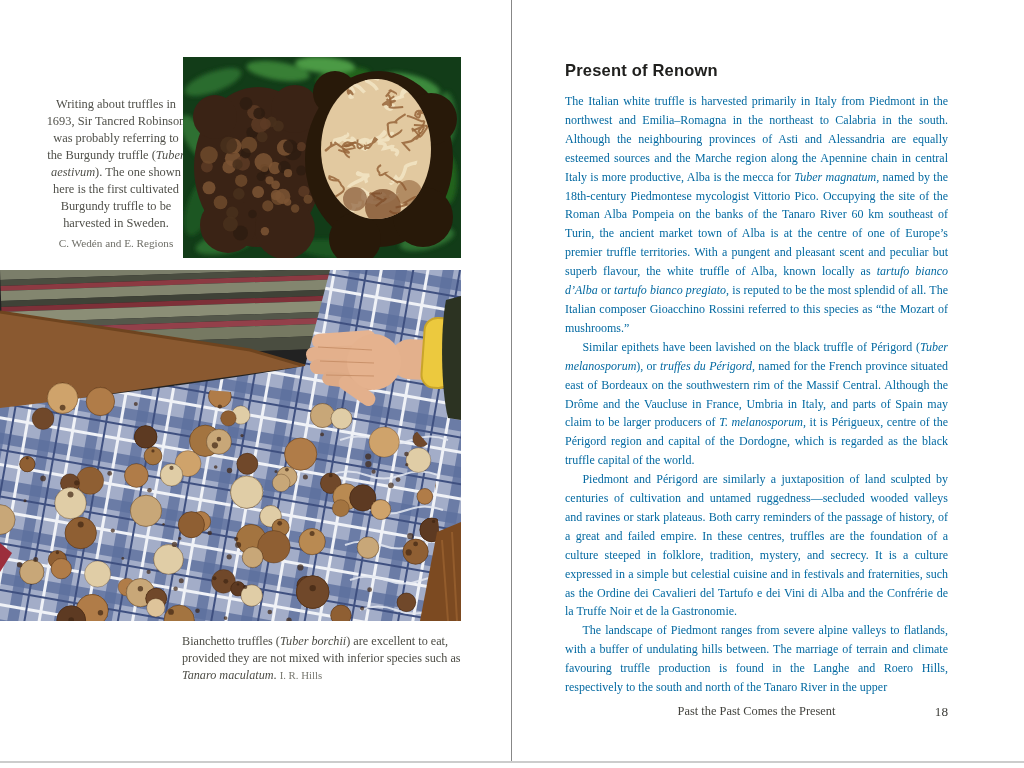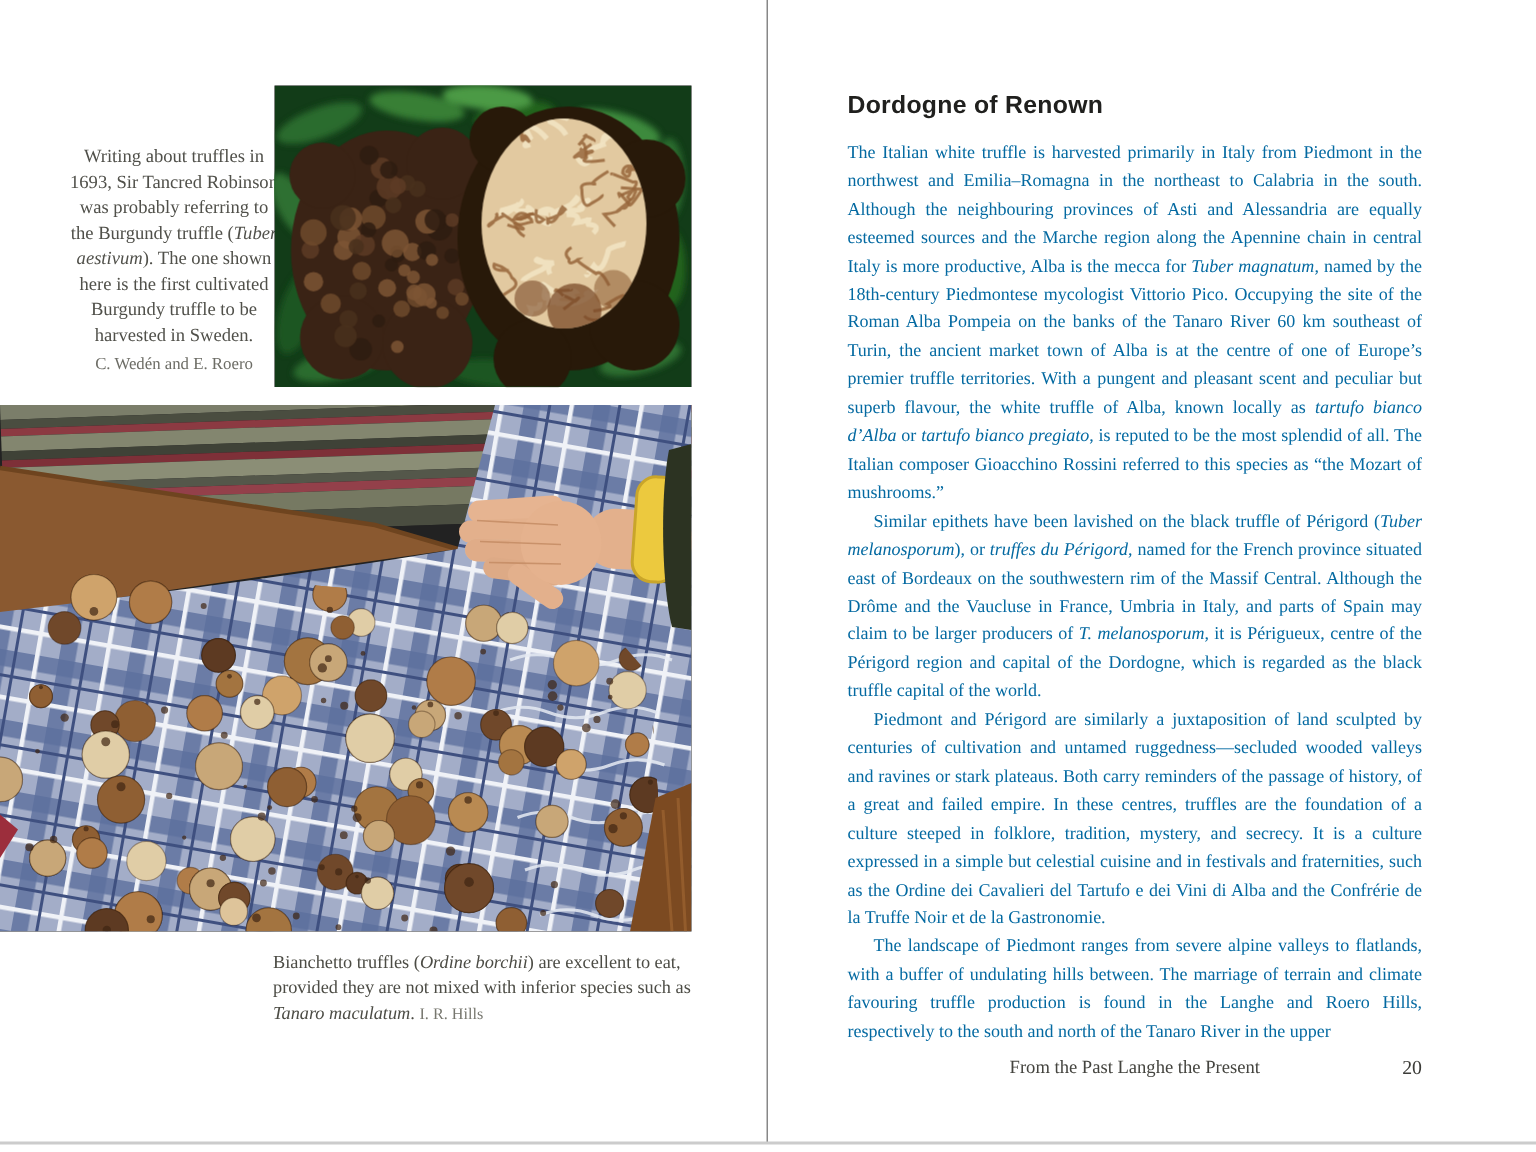--- a/index.html
+++ b/index.html
@@ -36,21 +36,21 @@
   .footer .running-title{display:block;text-align:center;}
   .footer .page-number{position:absolute;right:0;top:0;font-size:13.2px;color:#3c3c38;}
 </style>
 </head>
 <body>
 
 <div class="spread">
 
   <div class="abs margin-note">
     <span>Writing about truffles in 1693, Sir Tancred Robinson was probably referring to the Burgundy truffle (<i>Tuber aestivum</i>). The one shown here is the first cultivated Burgundy truffle to be harvested in Sweden.</span>
-    <span class="credit">C. Wedén and E. Roero</span>
+    <span class="credit">C. Wedén and E. Regions</span>
   </div>
 
   <div class="abs photo photo-top">
     <svg width="278" height="201" viewBox="0 0 278 201" xmlns="http://www.w3.org/2000/svg">
       <defs>
         <filter id="soft">
             <feGaussianBlur stdDeviation="2.2"></feGaussianBlur>
           </filter>
         <clipPath id="cutFace">
             <ellipse cx="193" cy="92" rx="55" ry="70"></ellipse>
@@ -464,32 +464,32 @@
       <g>
         <path d="M437,262 L461,252 L461,351 L420,351 Z" fill="#7c4a21"></path>
         <path d="M442,270 L448,351 M452,262 L457,351" stroke="#935c2c" stroke-width="2" fill="none"></path>
       </g>
 
       <path d="M0,273 L12,283 L0,302 Z" fill="#9c2e3c"></path>
     </svg>
   </div>
 
   <div class="abs caption">
-    <span>Bianchetto truffles (<i>Ordine borchii</i>) are excellent to eat, provided they are not mixed with inferior species such as <i>Tanaro maculatum</i>.</span>
+    <span>Bianchetto truffles (<i>Tuber borchii</i>) are excellent to eat, provided they are not mixed with inferior species such as <i>Tanaro maculatum</i>.</span>
     <span class="credit">I. R. Hills</span>
   </div>
 
   <div class="abs right-col">
-    <h2>Dordogne of Renown</h2>
+    <h2>Present of Renown</h2>
     <p>The Italian white truffle is harvested primarily in Italy from Piedmont in the northwest and Emilia–Romagna in the northeast to Calabria in the south. Although the neighbouring provinces of Asti and Alessandria are equally esteemed sources and the Marche region along the Apennine chain in central Italy is more productive, Alba is the mecca for <i>Tuber magnatum</i>, named by the 18th-century Piedmontese mycologist Vittorio Pico. Occupying the site of the Roman Alba Pompeia on the banks of the Tanaro River 60 km southeast of Turin, the ancient market town of Alba is at the centre of one of Europe’s premier truffle territories. With a pungent and pleasant scent and peculiar but superb flavour, the white truffle of Alba, known locally as <i>tartufo bianco d’Alba</i> or <i>tartufo bianco pregiato</i>, is reputed to be the most splendid of all. The Italian composer Gioacchino Rossini referred to this species as “the Mozart of mushrooms.”</p>
     <p>Similar epithets have been lavished on the black truffle of Périgord (<i>Tuber melanosporum</i>), or <i>truffes du Périgord</i>, named for the French province situated east of Bordeaux on the southwestern rim of the Massif Central. Although the Drôme and the Vaucluse in France, Umbria in Italy, and parts of Spain may claim to be larger producers of <i>T. melanosporum</i>, it is Périgueux, centre of the Périgord region and capital of the Dordogne, which is regarded as the black truffle capital of the world.</p>
     <p>Piedmont and Périgord are similarly a juxtaposition of land sculpted by centuries of cultivation and untamed ruggedness—secluded wooded valleys and ravines or stark plateaus. Both carry reminders of the passage of history, of a great and failed empire. In these centres, truffles are the foundation of a culture steeped in folklore, tradition, mystery, and secrecy. It is a culture expressed in a simple but celestial cuisine and in festivals and fraternities, such as the Ordine dei Cavalieri del Tartufo e dei Vini di Alba and the Confrérie de la Truffe Noir et de la Gastronomie.</p>
     <p>The landscape of Piedmont ranges from severe alpine valleys to flatlands, with a buffer of undulating hills between. The marriage of terrain and climate favouring truffle production is found in the Langhe and Roero Hills, respectively to the south and north of the Tanaro River in the upper</p>
   </div>
 
   <div class="abs footer">
-    <span class="running-title">From the Past Langhe the Present</span>
-    <span class="page-number">20</span>
+    <span class="running-title">Past the Past Comes the Present</span>
+    <span class="page-number">18</span>
   </div>
 
   <div class="abs gutter-line"></div>
   <div class="abs bottom-edge"></div>
 </div>
 
 </body></html>

